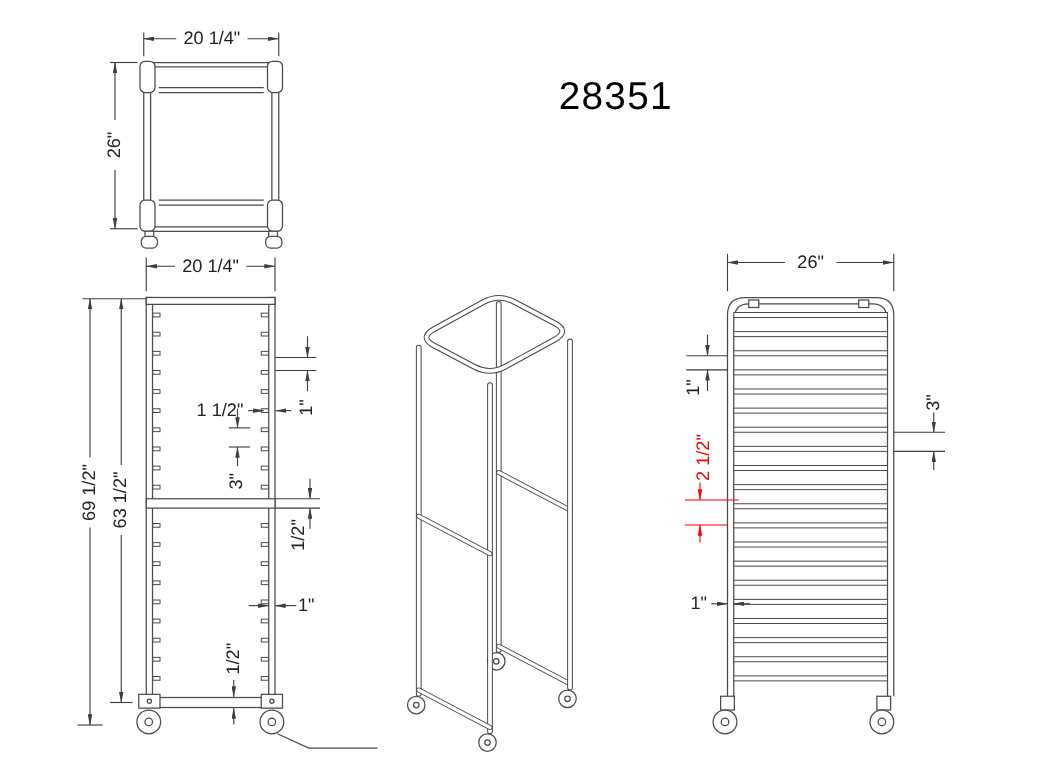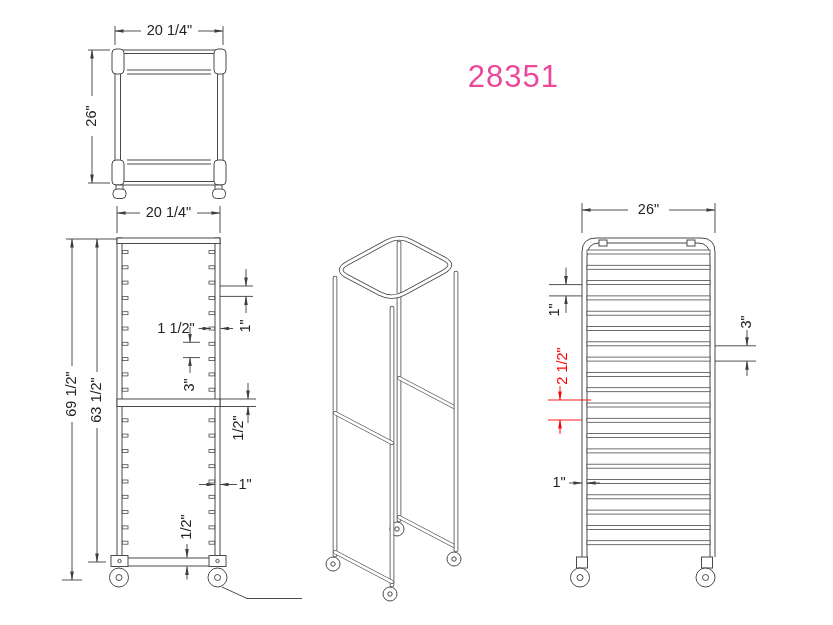--- a/index.html
+++ b/index.html
@@ -1,20 +1,20 @@
 <!DOCTYPE html>
 <html><head>
 <meta charset="utf-8">
 <style>
   html,body{margin:0;padding:0;background:#ffffff;}
   #canvas{position:relative;width:833px;height:625px;background:#fff;overflow:hidden;
           font-family:"Liberation Sans",sans-serif;}
   #drawing{position:absolute;left:0;top:0;}
-  #title{position:absolute;left:447px;top:59px;width:112px;text-align:right;
-         font-size:31px;color:#ec4899;letter-spacing:1px;}
+  #title{position:absolute;left:447px;top:59px;width:112px;text-align:left;
+         font-size:31px;color:#000000;letter-spacing:1px;}
   svg text{font-family:"Liberation Sans",sans-serif;font-size:14.5px;fill:#222;
            dominant-baseline:middle;}
   .red text{fill:#ff0000;}
   .ln{stroke:#4a4a4a;stroke-width:1;fill:none;}
   .fw{fill:#ffffff;stroke:#4a4a4a;stroke-width:1;}
   .thin rect{fill:#ffffff;stroke:#4a4a4a;stroke-width:0.8;}
   .dl{stroke:#3d3d3d;stroke-width:0.9;fill:none;}
   .dlr{stroke:#ff0000;stroke-width:0.9;fill:none;}
   .msk{fill:#ffffff;}
   .tube{stroke:#474747;stroke-width:4.6;fill:none;stroke-linecap:round;}

